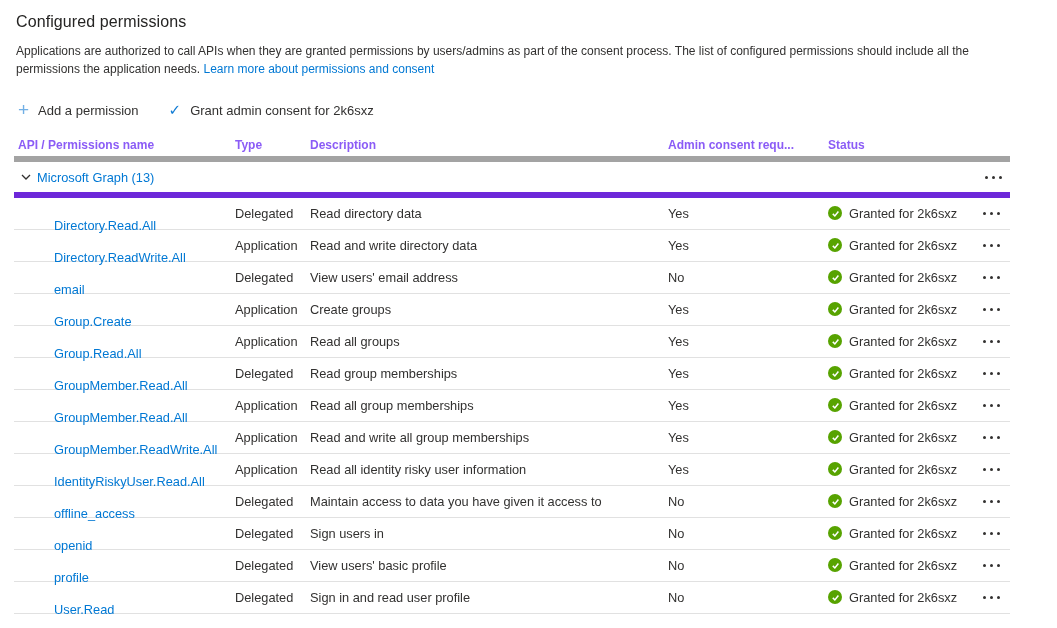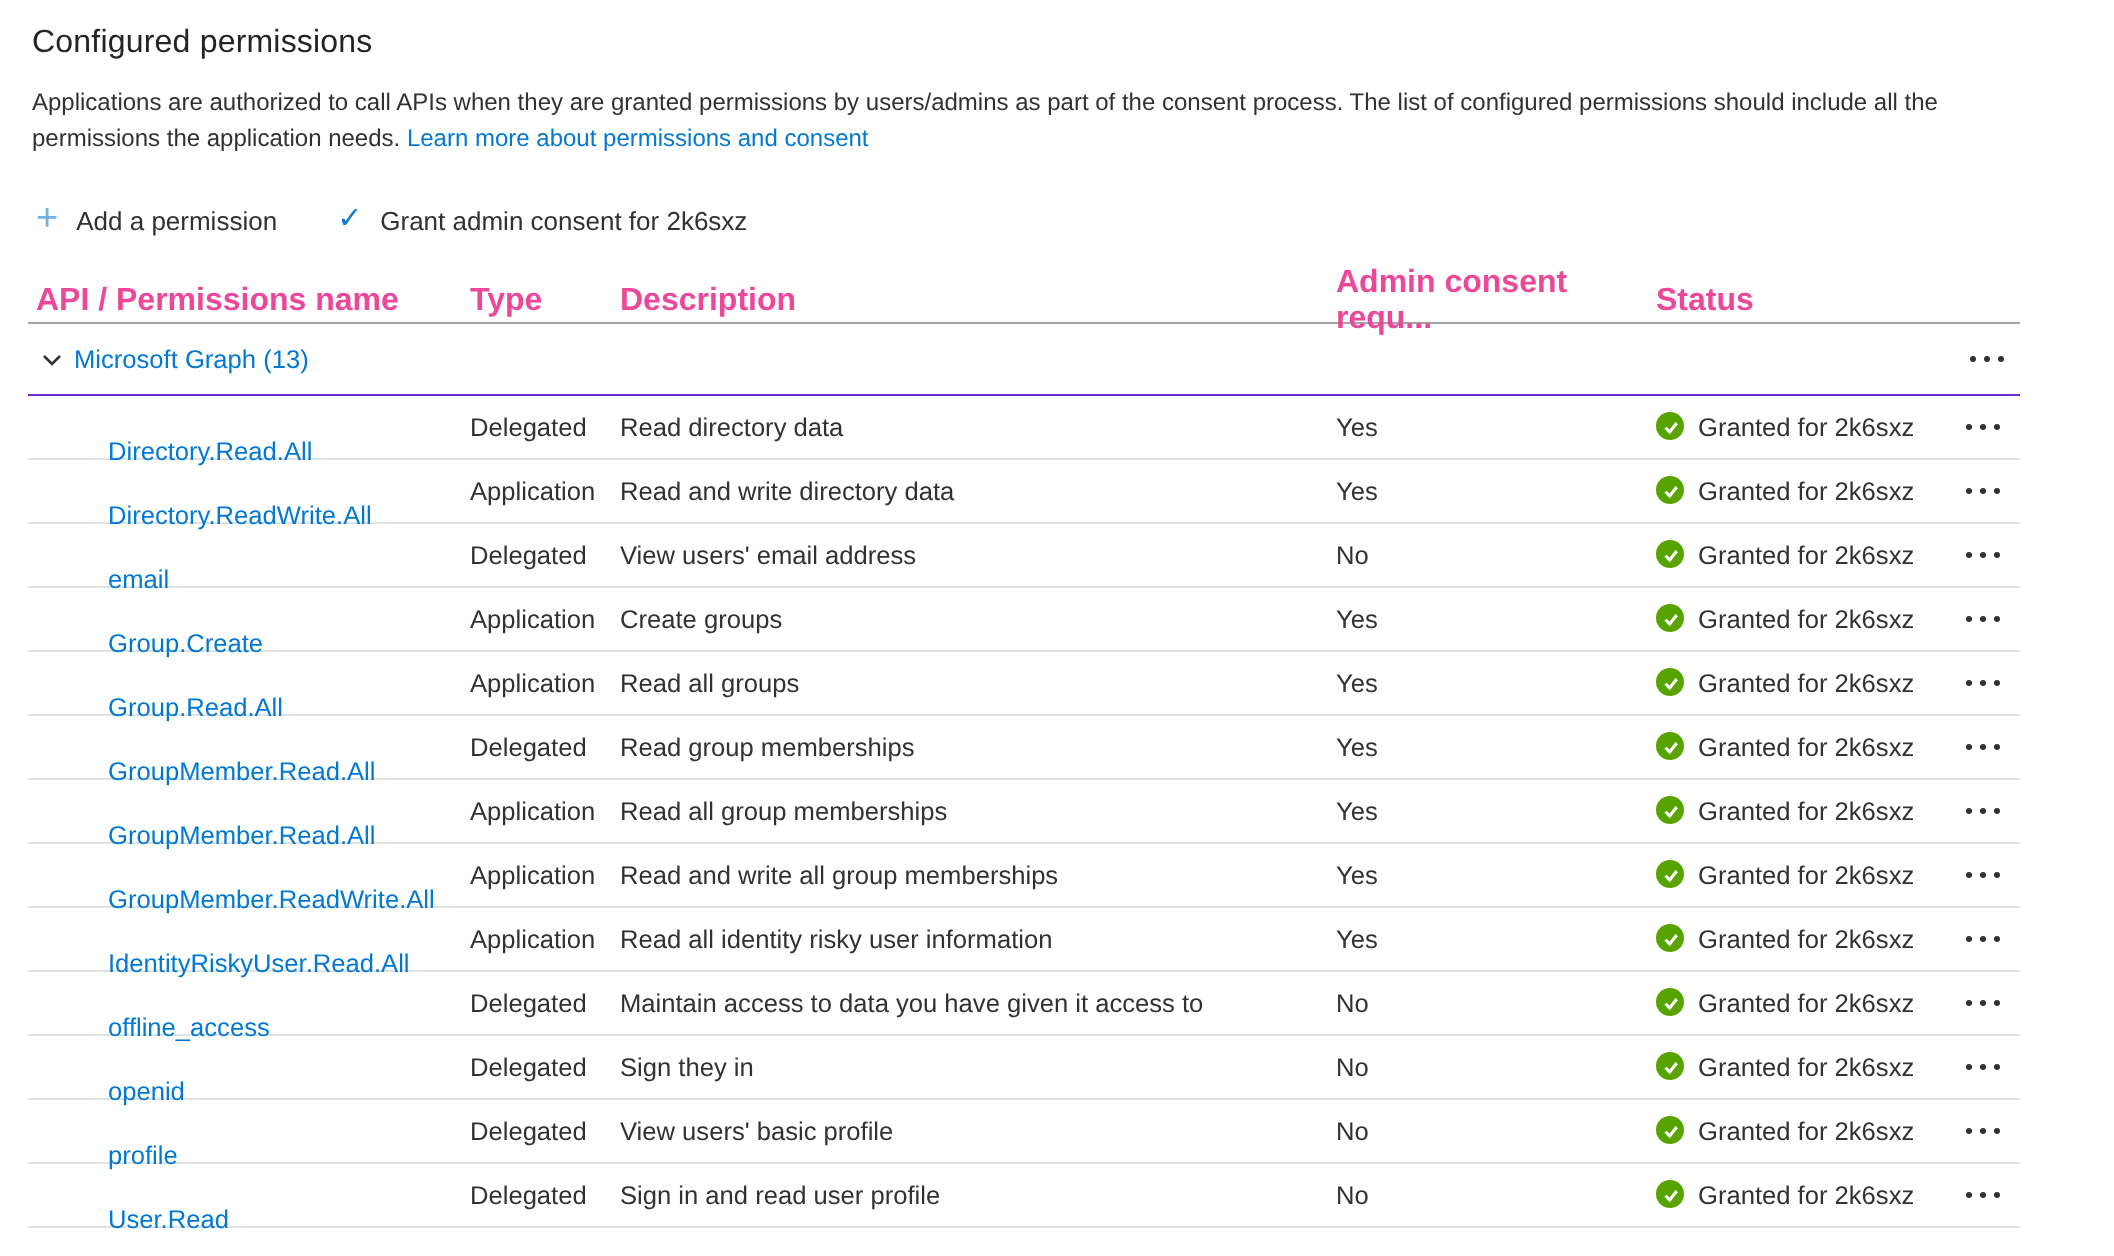--- a/index.html
+++ b/index.html
@@ -67,29 +67,29 @@
 
   
   .table { margin-top: 11px; margin-left: -2px; width: 996px; }
   .row {
     display: grid;
     grid-template-columns: 221px 75px 358px 160px 155px 27px;
     align-items: center;
   }
   .thead {
     height: 29px;
-    border-bottom: 1px solid #a3a3a3;
-    font-size: 16px;
+    border-bottom: 6px solid #a3a3a3;
+    font-size: 12px;
     font-weight: 700;
-    color: #ec4899;
+    color: #8b5cf6;
   }
   .thead .col { padding-right: 8px; }
   .col.name { padding-left: 4px; }
 
-  .group-row { height: 36px; border-bottom: 1px solid #6d28d9; }
+  .group-row { height: 36px; border-bottom: 6px solid #6d28d9; }
   .group-name {
     display: flex;
     align-items: center;
     gap: 3px;
     grid-column: 1 / 6;
   }
   .chevron { display: inline-flex; align-items: center; cursor: pointer; padding: 2px; }
   .group-name a, .perm-row .name a {
     color: #0078d4;
     font-size: 12.8px;
@@ -439,21 +439,21 @@
               </span>
       </button>
     </div>
   </div>
 
   <div class="row perm-row">
     <div class="col name">
       <a>openid</a>
     </div>
     <div class="col type">Delegated</div>
-    <div class="col desc2">Sign they in</div>
+    <div class="col desc2">Sign users in</div>
     <div class="col admin">No</div>
     <div class="col status status-cell">
       <span class="status-ic">
         <svg width="9" height="9" viewBox="0 0 10 10">
                 <path d="M2 5.4l2.3 2.3L8.2 2.8" fill="none" stroke="#ffffff" stroke-width="1.7"></path>
               </svg>
       </span>
       <span>Granted for 2k6sxz</span>
     </div>
     <div class="col actions">

